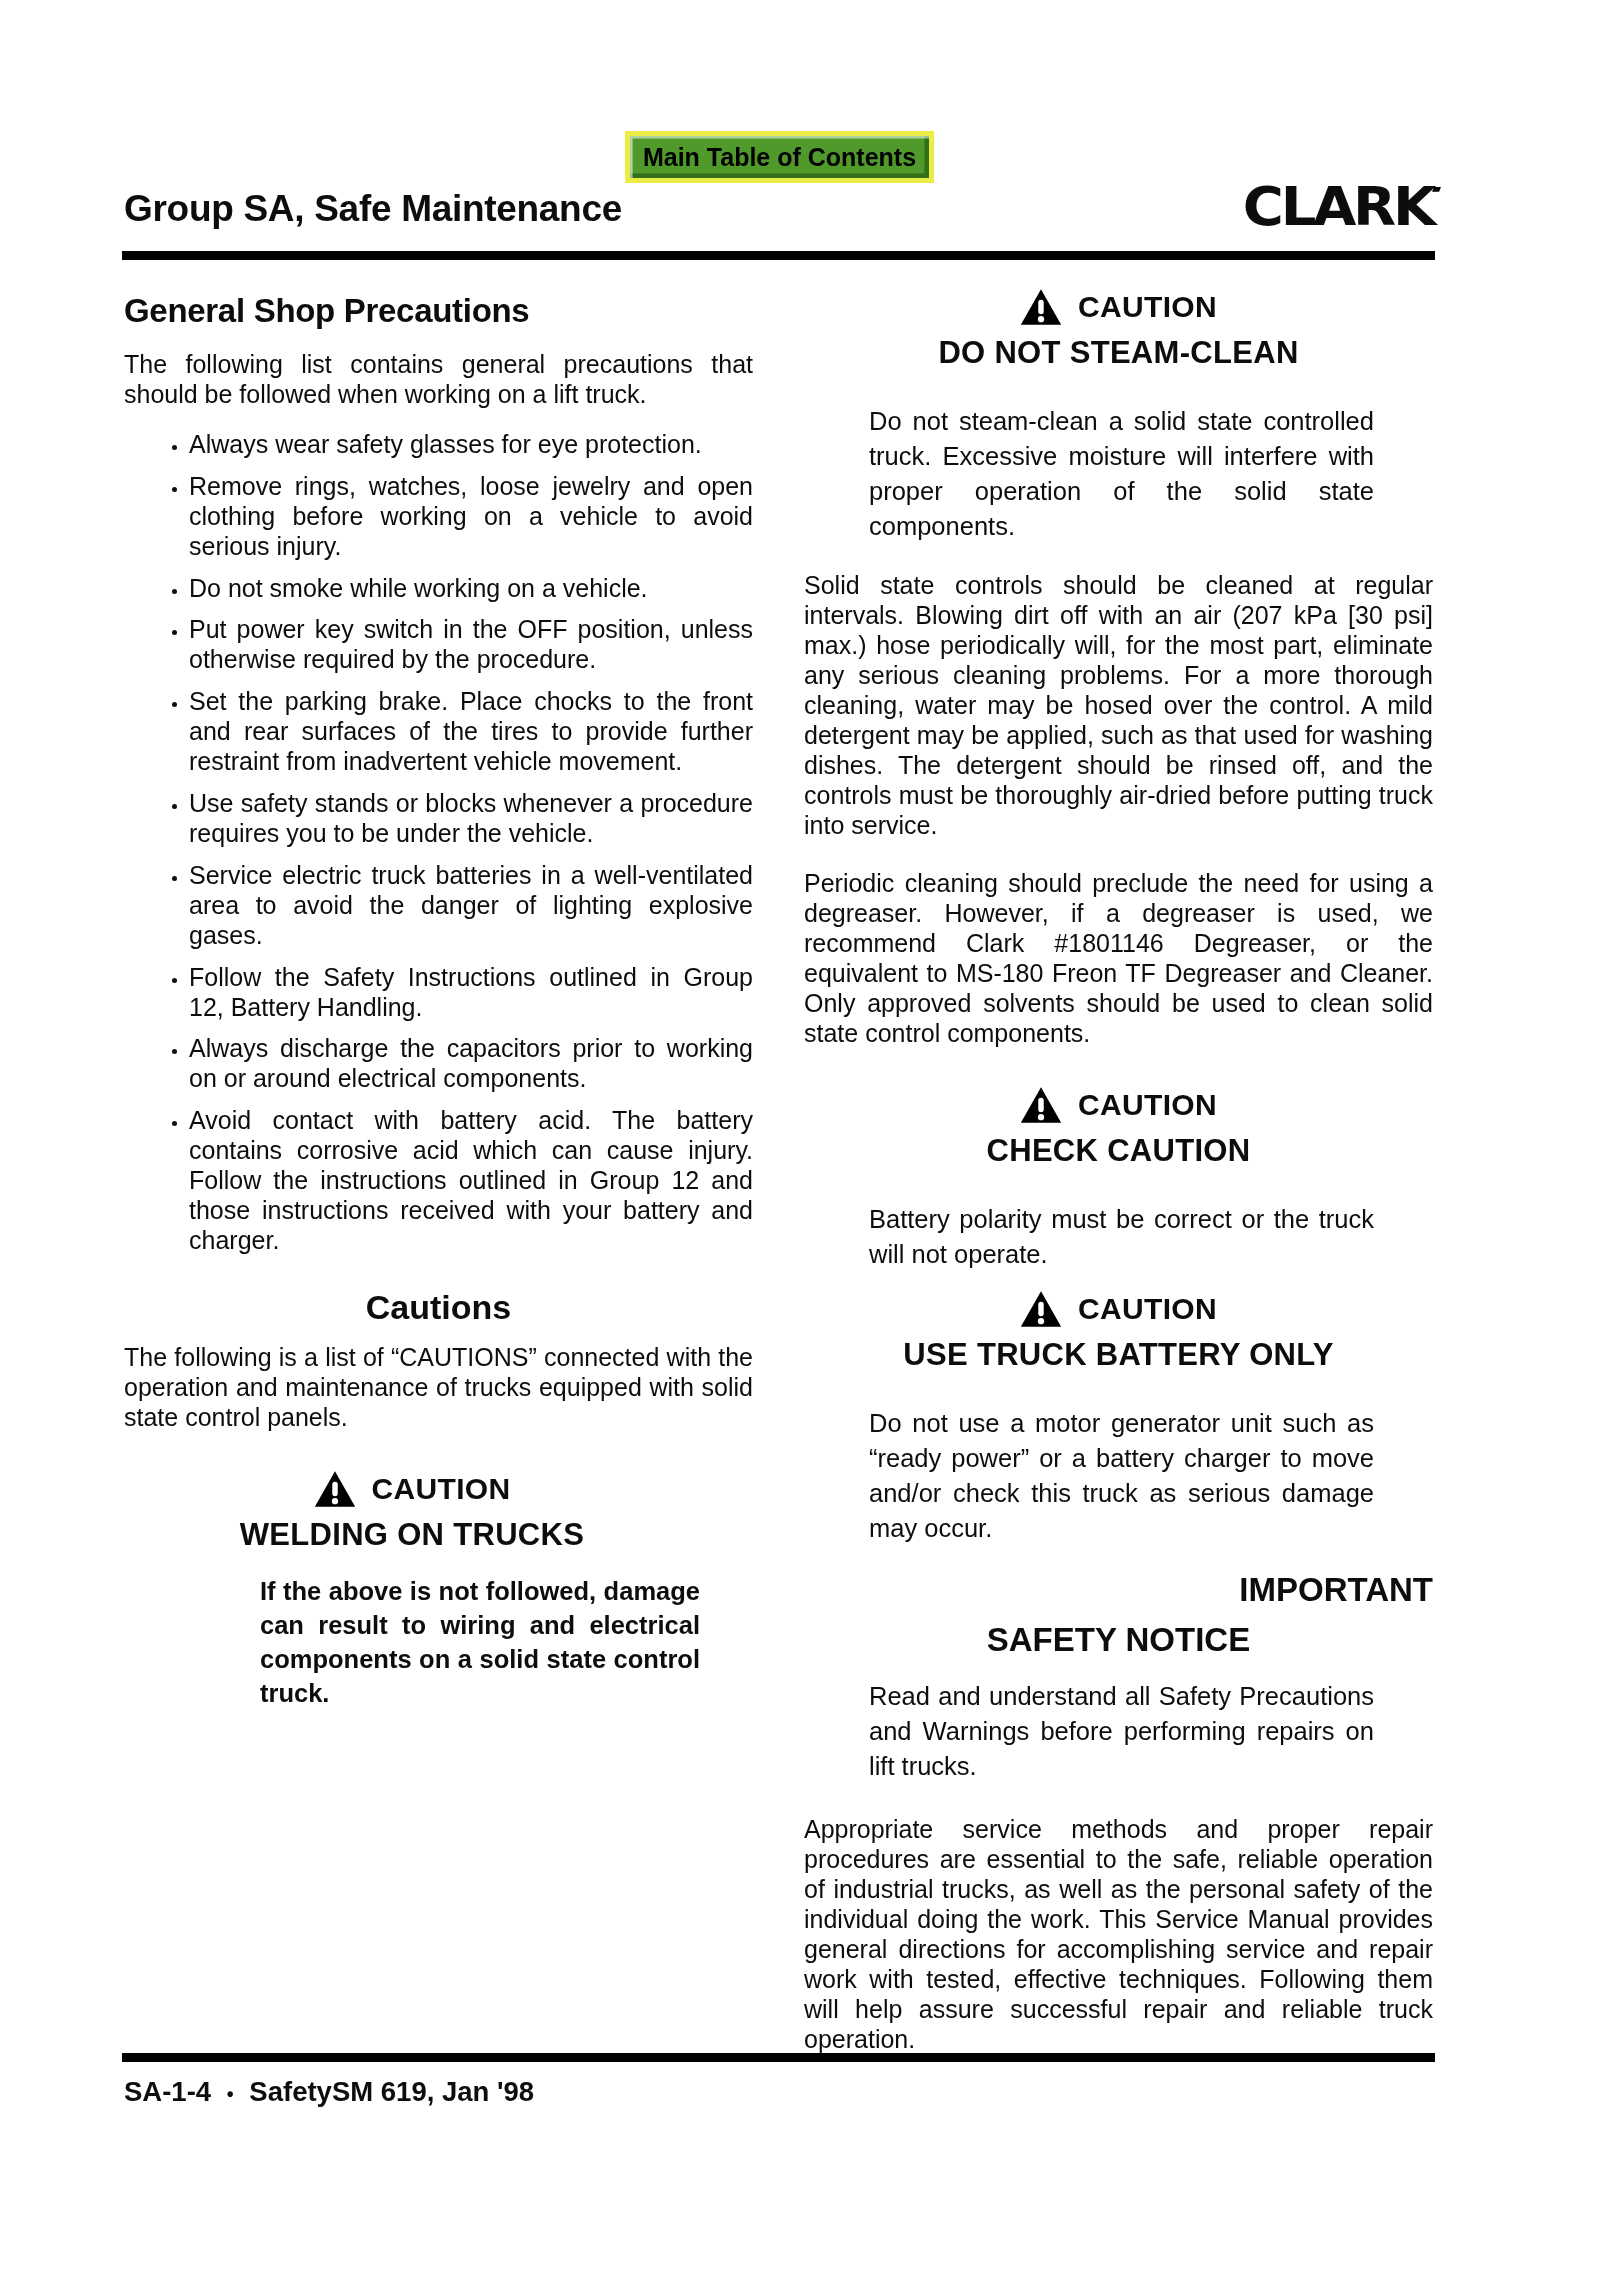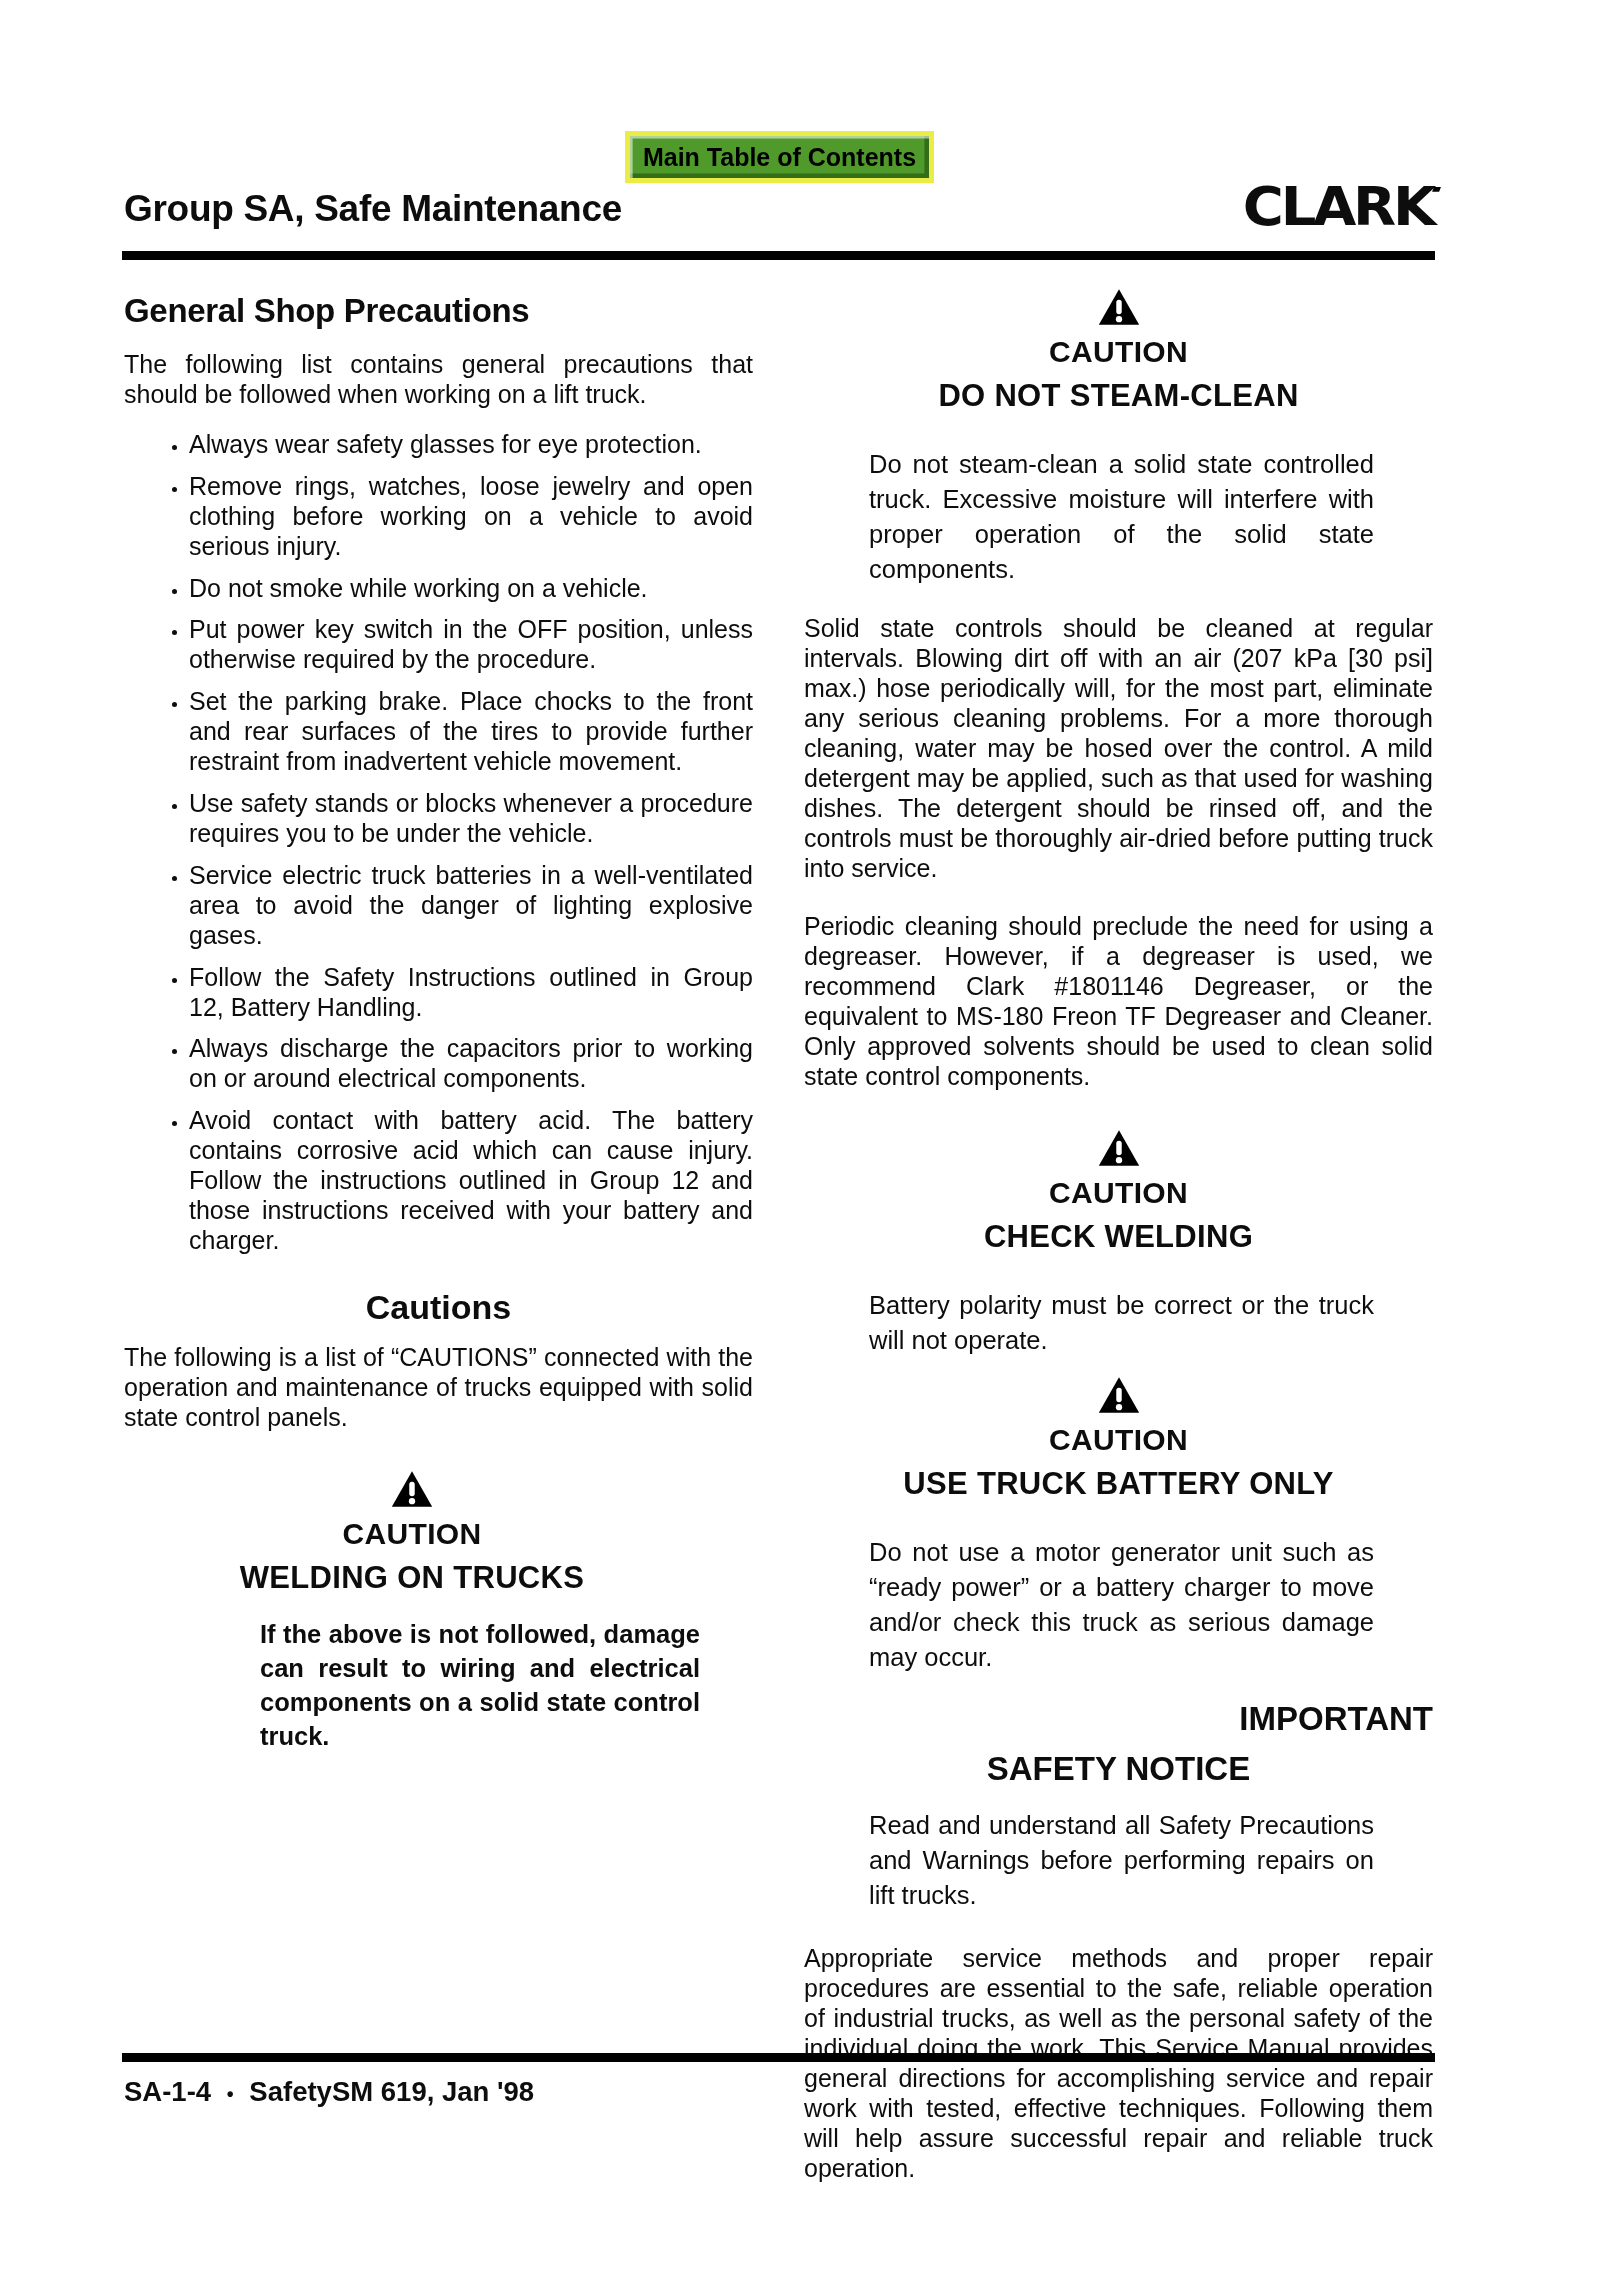--- a/index.html
+++ b/index.html
@@ -54,22 +54,22 @@
   h2.sec{margin:3.9px 0 19.6px 0;font-size:33px;font-weight:bold;letter-spacing:-0.3px;}
   h2.center-h{margin:33px 0 14.4px 0;font-size:34px;font-weight:bold;text-align:center;}
   
   ul.bullets{margin:19.6px 0 0 0;padding:0 0 0 65px;list-style:disc outside;}
   ul.bullets li{
     margin:0 0 11.8px 0;font-size:25px;line-height:30px;text-align:justify;
   }
   ul.bullets li::marker{font-size:17px;}
   
   .caution-head{
-    display:flex;align-items:center;justify-content:center;gap:9px;
-    font-size:30px;font-weight:bold;letter-spacing:0.3px;flex-direction:column;
+    display:flex;align-items:center;justify-content:center;gap:16px;
+    font-size:30px;font-weight:bold;letter-spacing:0.3px;
   }
   .caution-head .tri{display:inline-flex;width:42px;height:38px;}
   .caution-head .tri svg{width:100%;height:100%;}
   .caution-title{
     text-align:center;font-size:31px;font-weight:bold;letter-spacing:0.3px;
     margin:9.2px 0 21px 0;
   }
   .welding-block{width:576px;}
   .welding-block .caution-head{margin-top:38px;}
   ol.steps{margin:0;padding:0 0 0 131px;}
@@ -185,21 +185,21 @@
       <div class="caution-head mt-block">
         <span class="tri">
           <svg viewBox="0 0 100 90" aria-hidden="true">
             <path d="M50 3 L98 87 L2 87 Z" fill="#000"></path>
             <rect x="43.5" y="28" width="13" height="34" rx="6.5" fill="#fff"></rect>
             <circle cx="50" cy="74" r="7.5" fill="#fff"></circle>
           </svg>
         </span>
         <span>CAUTION</span>
       </div>
-      <div class="caution-title" style="margin-bottom:9.2px;">CHECK WELDING</div>
+      <div class="caution-title" style="margin-bottom:9.2px;">CHECK CAUTION</div>
       <p class="c-body" style="margin-bottom:18.3px;">Battery polarity must be correct or the truck will not operate.</p>
 
       <div class="caution-head">
         <span class="tri">
           <svg viewBox="0 0 100 90" aria-hidden="true">
             <path d="M50 3 L98 87 L2 87 Z" fill="#000"></path>
             <rect x="43.5" y="28" width="13" height="34" rx="6.5" fill="#fff"></rect>
             <circle cx="50" cy="74" r="7.5" fill="#fff"></circle>
           </svg>
         </span>

